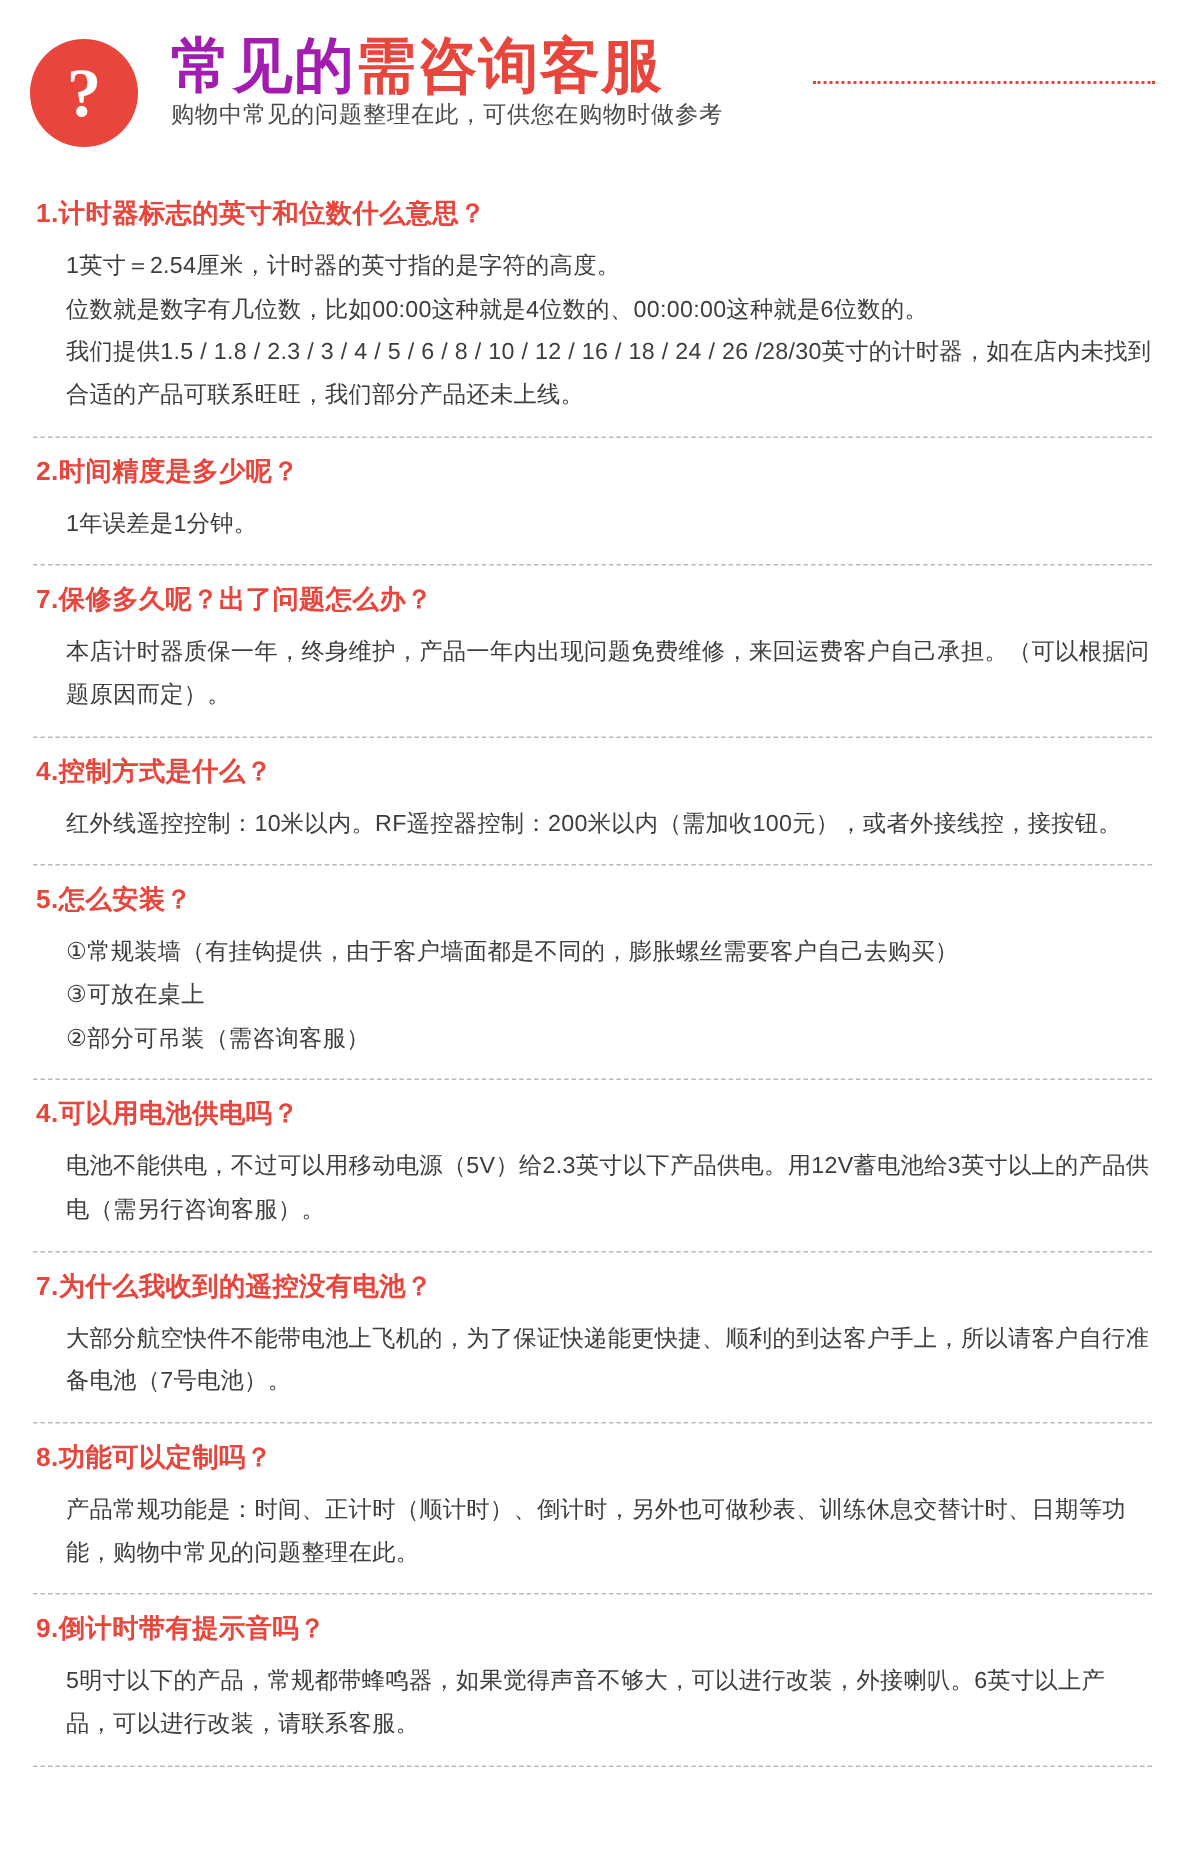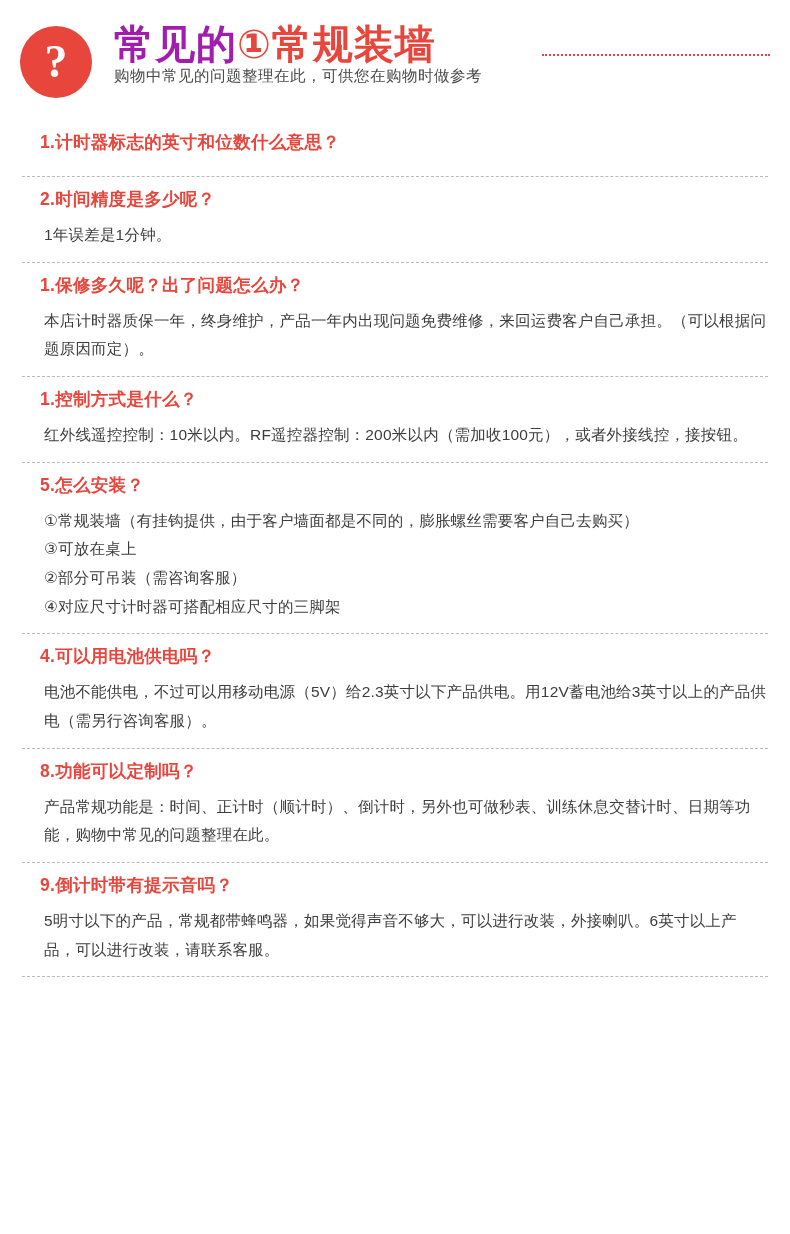--- a/index.html
+++ b/index.html
@@ -75,21 +75,21 @@
   }
   .faq-item {
     padding: 10px 0 12px 0;
     border-bottom: 1px dashed #b9b9b9;
   }
   .faq-item:first-child { padding-top: 4px; }
   .faq-q {
     color: #e8453c;
     font-size: 17.5px;
     font-weight: bold;
-    margin: 0 0 10px 18px;
+    margin: 0 0 10px 2px;
     letter-spacing: 0.3px;
   }
   .faq-a {
     color: #3d3d3d;
     font-size: 15.5px;
     line-height: 1.85;
     margin: 0 0 0 22px;
     letter-spacing: 0.2px;
   }
   .faq-a.lines p {
@@ -101,71 +101,81 @@
 </style>
 </head>
 <body>
 
 <div class="page">
 
   <div class="header">
     <div class="q-badge">?</div>
     <div class="header-texts">
       <div class="header-title">
-        <span class="title-black">常见的</span><span class="title-red">①常规装墙</span>
+        <span class="title-black">常见的</span><span class="title-red">需咨询客服</span>
       </div>
       <div class="header-sub">购物中常见的问题整理在此，可供您在购物时做参考</div>
       <div class="header-dots"></div>
     </div>
   </div>
 
   <div class="faq-list">
 
     <div class="faq-item">
       <div class="faq-q">1.计时器标志的英寸和位数什么意思？</div>
+      <div class="faq-a lines">
+        <p class="hang">1英寸＝2.54厘米，计时器的英寸指的是字符的高度。</p>
+        <p class="hang">位数就是数字有几位数，比如00:00这种就是4位数的、00:00:00这种就是6位数的。</p>
+        <p class="hang">我们提供1.5 / 1.8 / 2.3 / 3 / 4 / 5 / 6 / 8 / 10 / 12 / 16 / 18 / 24 / 26 /28/30英寸的计时器，如在店内未找到合适的产品可联系旺旺，我们部分产品还未上线。</p>
+      </div>
     </div>
 
     <div class="faq-item">
       <div class="faq-q">2.时间精度是多少呢？</div>
       <div class="faq-a lines">
         <p class="hang">1年误差是1分钟。</p>
       </div>
     </div>
 
     <div class="faq-item">
-      <div class="faq-q">1.保修多久呢？出了问题怎么办？</div>
+      <div class="faq-q">7.保修多久呢？出了问题怎么办？</div>
       <div class="faq-a lines">
         <p class="hang">本店计时器质保一年，终身维护，产品一年内出现问题免费维修，来回运费客户自己承担。（可以根据问题原因而定）。</p>
       </div>
     </div>
 
     <div class="faq-item">
-      <div class="faq-q">1.控制方式是什么？</div>
+      <div class="faq-q">4.控制方式是什么？</div>
       <div class="faq-a lines">
         <p class="hang">红外线遥控控制：10米以内。RF遥控器控制：200米以内（需加收100元），或者外接线控，接按钮。</p>
       </div>
     </div>
 
     <div class="faq-item">
       <div class="faq-q">5.怎么安装？</div>
       <div class="faq-a lines">
         <p class="hang">①常规装墙（有挂钩提供，由于客户墙面都是不同的，膨胀螺丝需要客户自己去购买）</p>
         <p class="hang">③可放在桌上</p>
         <p class="hang">②部分可吊装（需咨询客服）</p>
-        <p class="hang">④对应尺寸计时器可搭配相应尺寸的三脚架</p>
       </div>
     </div>
 
     <div class="faq-item">
       <div class="faq-q">4.可以用电池供电吗？</div>
       <div class="faq-a lines">
         <p class="hang">电池不能供电，不过可以用移动电源（5V）给2.3英寸以下产品供电。用12V蓄电池给3英寸以上的产品供电（需另行咨询客服）。</p>
       </div>
     </div>
 
+    <div class="faq-item">
+      <div class="faq-q">7.为什么我收到的遥控没有电池？</div>
+      <div class="faq-a lines">
+        <p class="hang">大部分航空快件不能带电池上飞机的，为了保证快递能更快捷、顺利的到达客户手上，所以请客户自行准备电池（7号电池）。</p>
+      </div>
+    </div>
 
     <div class="faq-item">
       <div class="faq-q">8.功能可以定制吗？</div>
       <div class="faq-a lines">
         <p class="hang">产品常规功能是：时间、正计时（顺计时）、倒计时，另外也可做秒表、训练休息交替计时、日期等功能，购物中常见的问题整理在此。</p>
       </div>
     </div>
 
     <div class="faq-item">
       <div class="faq-q">9.倒计时带有提示音吗？</div>

